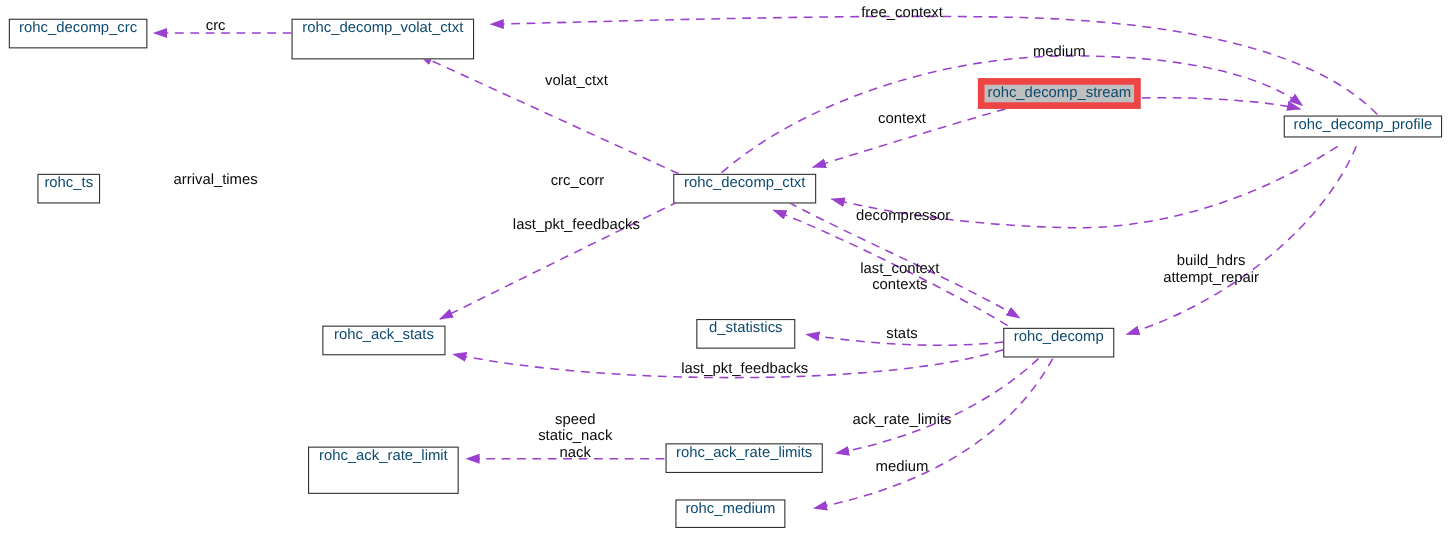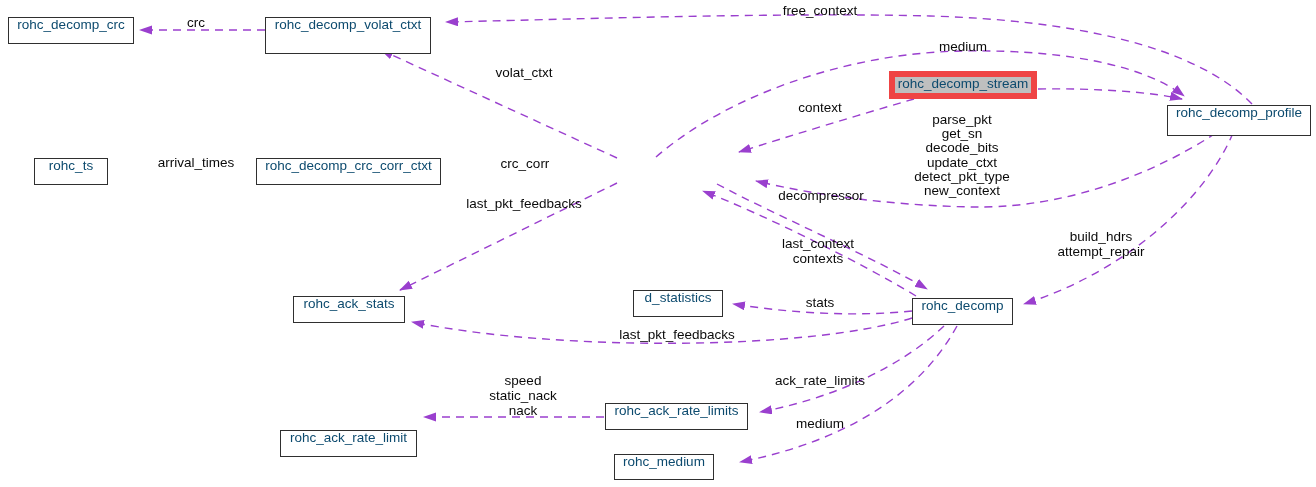--- a/index.html
+++ b/index.html
@@ -44,69 +44,61 @@
     <path class="edge" d="M 944,326 C 902,366 835,398 760,412" marker-end="url(#arr)"></path>
     <path class="edge" d="M 957,326 C 922,390 852,440 740,462" marker-end="url(#arr)"></path>
   </svg>
 
   <div class="node" style="left:8px;top:17px;width:126px;height:27px;">
       <span>rohc_decomp_crc</span>
     </div>
   <div class="node" style="left:265px;top:17px;width:166px;height:37px;">
       <span>rohc_decomp_volat_ctxt</span>
     </div>
-  <div class="node" style="left:34px;top:158px;width:74px;height:27px;">
+  <div class="node" style="left:34px;top:158px;width:57px;height:27px;">
       <span>rohc_ts</span>
     </div>
-  <div class="node" style="left:256px;top:158px;width:185px;height:27px;">
-      <span>rohc_decomp_crc_corr_ctxt</span>
+  <div class="node" style="left:612px;top:158px;width:130px;height:27px;">
+      <span>rohc_decomp_ctxt</span>
     </div>
   <div class="node highlight" style="left:889px;top:71px;width:148px;height:28px;">
       <span>rohc_decomp_stream</span>
     </div>
-  <div class="node" style="left:1167px;top:105px;width:144px;height:31px;">
+  <div class="node" style="left:1167px;top:105px;width:144px;height:20px;">
       <span>rohc_decomp_profile</span>
     </div>
   <div class="node" style="left:293px;top:296px;width:112px;height:27px;">
       <span>rohc_ack_stats</span>
     </div>
   <div class="node" style="left:633px;top:290px;width:90px;height:27px;">
       <span>d_statistics</span>
     </div>
   <div class="node" style="left:912px;top:298px;width:101px;height:27px;">
       <span>rohc_decomp</span>
     </div>
-  <div class="node" style="left:280px;top:430px;width:137px;height:27px;">
+  <div class="node" style="left:280px;top:406px;width:137px;height:43px;">
       <span>rohc_ack_rate_limit</span>
     </div>
   <div class="node" style="left:605px;top:403px;width:143px;height:27px;">
       <span>rohc_ack_rate_limits</span>
     </div>
   <div class="node" style="left:614px;top:454px;width:100px;height:26px;">
       <span>rohc_medium</span>
     </div>
 
   <div class="elabel" style="left:196px;top:16px;">crc</div>
   <div class="elabel" style="left:820px;top:4px;">free_context</div>
   <div class="elabel" style="left:524px;top:66px;">volat_ctxt</div>
   <div class="elabel" style="left:820px;top:101px;">context</div>
   <div class="elabel" style="left:963px;top:40px;">medium</div>
   <div class="elabel" style="left:196px;top:156px;">arrival_times</div>
   <div class="elabel" style="left:525px;top:157px;text-align:right;">crc_corr</div>
   <div class="elabel" style="left:524px;top:197px;">last_pkt_feedbacks</div>
   <div class="elabel" style="left:821px;top:189px;">decompressor</div>
 
-  <div class="elabel" style="left:962px;top:113px;">
-    <span>parse_pkt</span>
-    <span>get_sn</span>
-    <span>decode_bits</span>
-    <span>update_ctxt</span>
-    <span>detect_pkt_type</span>
-    <span>new_context</span>
-  </div>
 
   <div class="elabel ml15" style="left:1101px;top:229px;">
     <span>build_hdrs</span>
     <span>attempt_repair</span>
   </div>
 
   <div class="elabel ml15" style="left:818px;top:236px;">
     <span>last_context</span>
     <span>contexts</span>
   </div>

